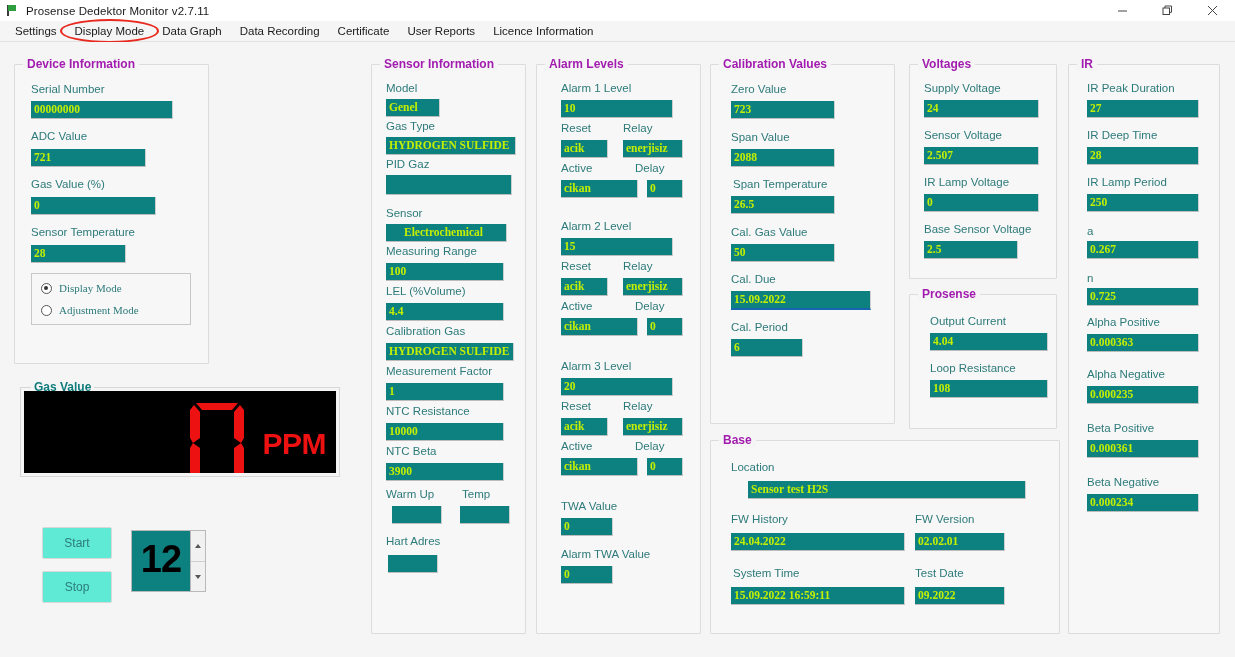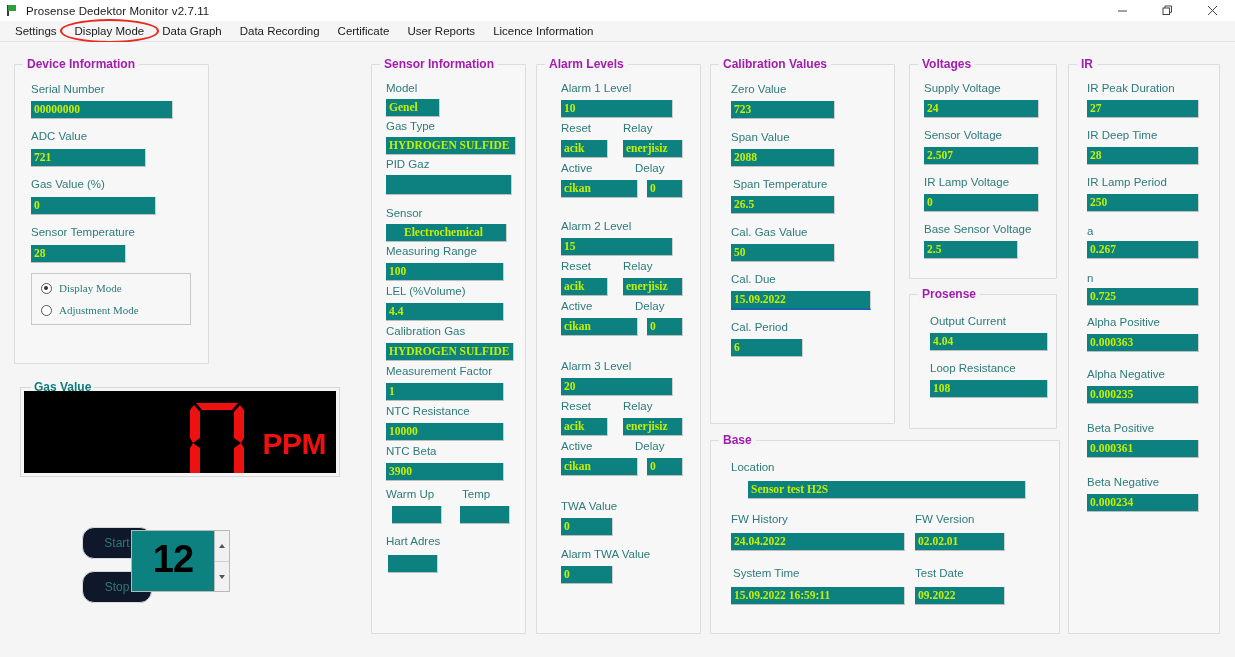--- a/index.html
+++ b/index.html
@@ -60,22 +60,22 @@
 
   
   .gasbox { position: absolute; border: 1px solid #d7d7d7; background: #f5f5f5; }
   .gasbox .gb-title { position: absolute; top: -8px; left: 10px; background: #f5f5f5; padding: 0 3px; font-size: 12px; font-weight: bold; color: #0f7b7b; }
   .gas-screen { position: absolute; inset: 3px; background: #000000; overflow: hidden; }
   .seg-digit { position: absolute; right: 88px; top: 8px; width: 62px; height: 88px; }
   .ppm { position: absolute; right: 10px; bottom: 12px; color: #ee1111; font-size: 30px; font-weight: bold; font-family: "Liberation Sans", sans-serif; letter-spacing: -0.5px; }
 
   
   .btn {
-    position: absolute; background: #0f172a; border: 1px solid #d8d8d8; border-radius: 12px;
-    font-size: 12px; color: #2d7a7a; display: flex; align-items: center; justify-content: center; margin-left: 40px;
+    position: absolute; background: #5eead4; border: 1px solid #d8d8d8; border-radius: 2px;
+    font-size: 12px; color: #2d7a7a; display: flex; align-items: center; justify-content: center;
   }
   .spin { position: absolute; display: flex; border: 1px solid #b9b9b9; background: #0d8080; }
   .spin-val { flex: 1 1 auto; color: #000; font-size: 38px; font-weight: bold; display: flex; align-items: center; justify-content: center; font-family: "Liberation Sans", sans-serif; letter-spacing: -1px; padding-bottom: 3px; }
   .spin-arrows { width: 15px; display: flex; flex-direction: column; background: #f1f1f1; border-left: 1px solid #b9b9b9; }
   .spin-arrow { flex: 1 1 50%; display: flex; align-items: center; justify-content: center; background: #f1f1f1; }
   .spin-arrow + .spin-arrow { border-top: 1px solid #cfcfcf; }
   .tri-up { width: 0; height: 0; border-left: 3.5px solid transparent; border-right: 3.5px solid transparent; border-bottom: 4px solid #555; }
   .tri-dn { width: 0; height: 0; border-left: 3.5px solid transparent; border-right: 3.5px solid transparent; border-top: 4px solid #555; }
 
   
@@ -179,21 +179,21 @@
             <polygon points="54,82 58,77 58,49 55,44 48,49 48,75" fill="#ee1111"></polygon>
             <polygon points="10,84 52,84 46,77 16,77" fill="#ee1111"></polygon>
           </svg>
         </div>
         <div class="ppm">PPM</div>
       </div>
     </div>
 
     <div class="btn" style="left:42px; top:485px; width:70px; height:32px;">Start</div>
     <div class="btn" style="left:42px; top:529px; width:70px; height:32px;">Stop</div>
-    <div class="spin" style="left:131px; top:488px; width:99px; height:62px;text-align:right;">
+    <div class="spin" style="left:131px; top:488px; width:75px; height:62px;text-align:right;">
       <div class="spin-val">12</div>
       <div class="spin-arrows">
         <div class="spin-arrow">
             <span class="tri-up"></span>
           </div>
         <div class="spin-arrow">
             <span class="tri-dn"></span>
           </div>
       </div>
     </div>

